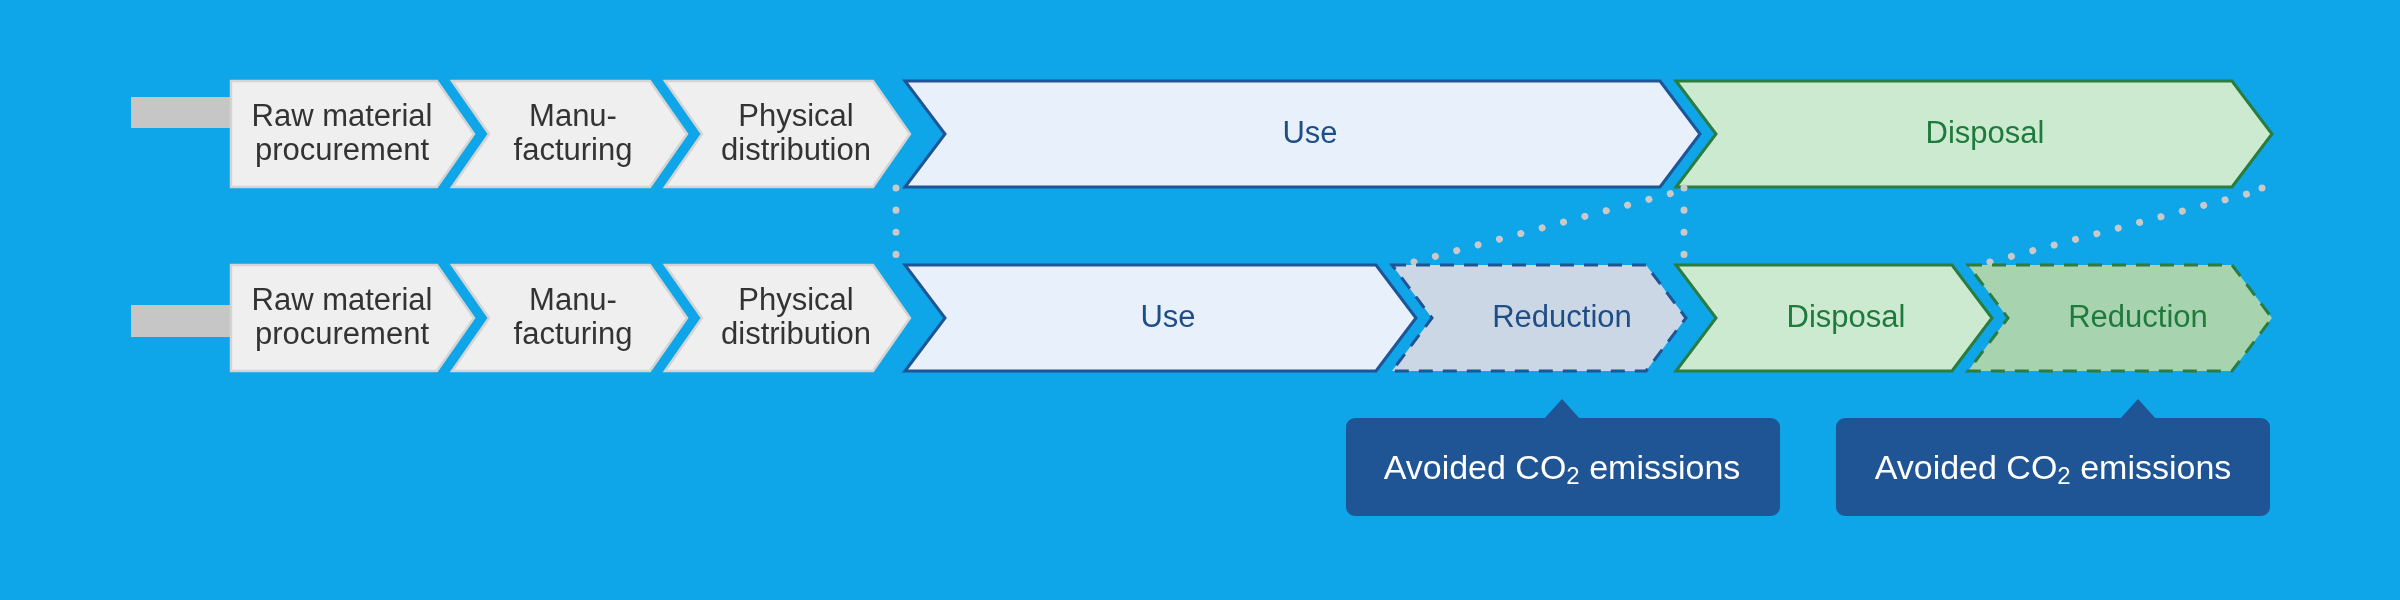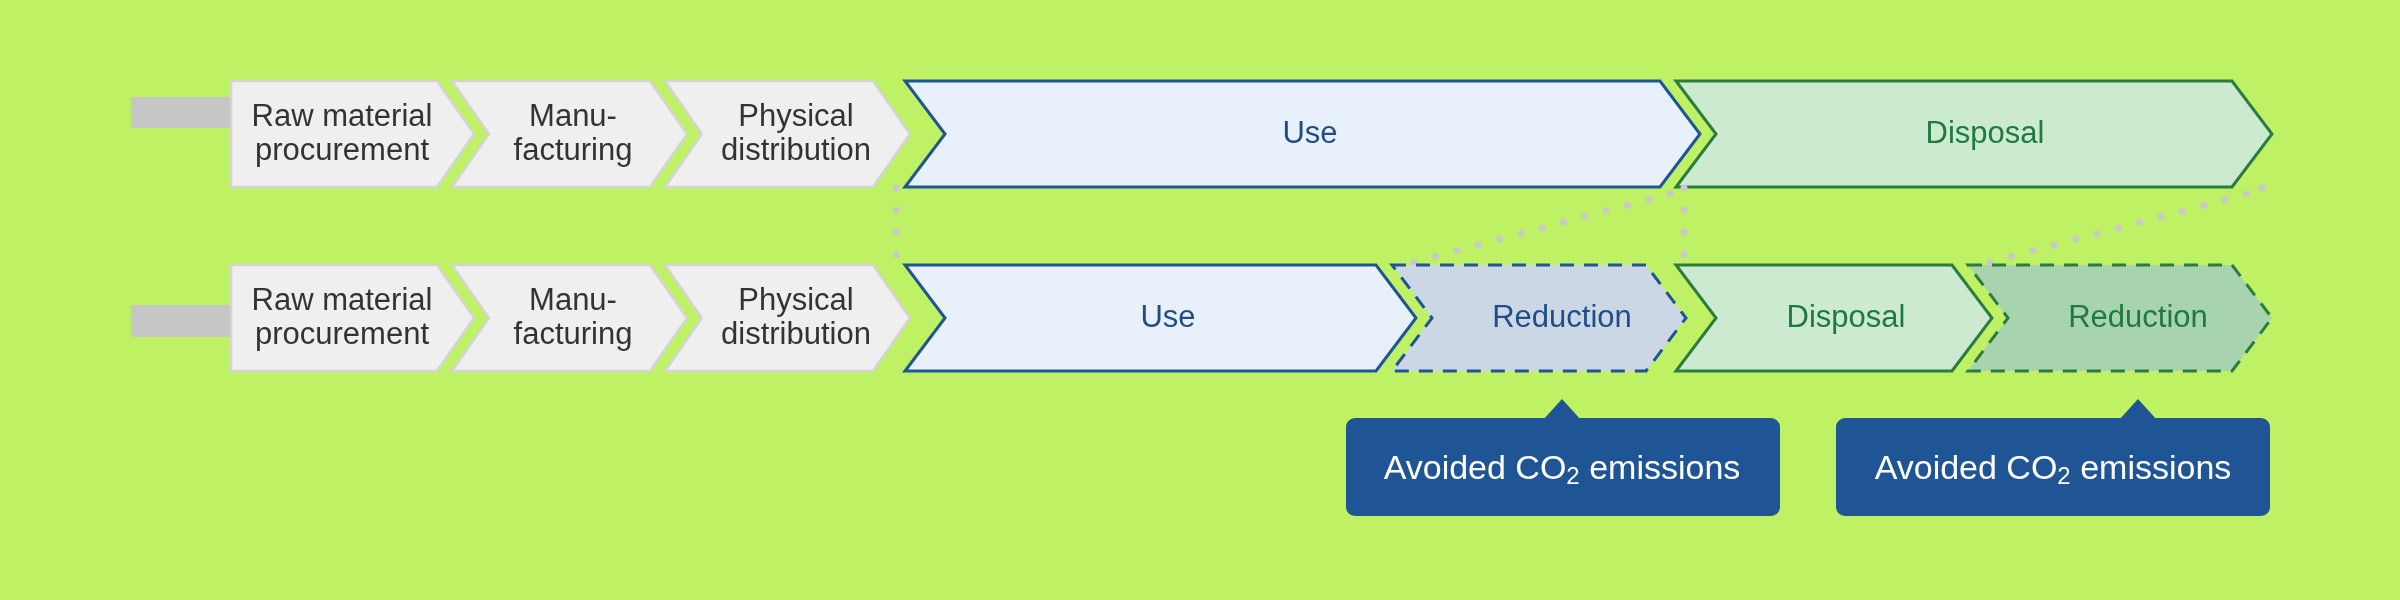--- a/index.html
+++ b/index.html
@@ -1,17 +1,17 @@
 <!DOCTYPE html>
 <html><head>
 <meta charset="utf-8">
 <style>
   html,body{margin:0;padding:0;background:#ffffff;}
   body{width:2400px;height:600px;overflow:hidden;font-family:"Liberation Sans",sans-serif;}
-  #stage{position:relative;width:2400px;height:600px;background:#bef264;}
+  #stage{position:relative;width:2400px;height:600px;background:#0ea5e9;}
   svg#diagram{position:absolute;left:0;top:0;width:2400px;height:600px;display:block;}
   .seg-label{font-family:"Liberation Sans",sans-serif;font-size:31px;text-anchor:middle;dominant-baseline:middle;}
   .seg-label.gray{fill:#333333;}
   .seg-label.blue{fill:#1f4e86;}
   .seg-label.green{fill:#1f7a3d;}
   .callout-label{font-family:"Liberation Sans",sans-serif;font-size:34px;fill:#ffffff;text-anchor:middle;dominant-baseline:middle;}
   .callout-sub{font-size:24px;}
 </style>
 </head>
 <body>

